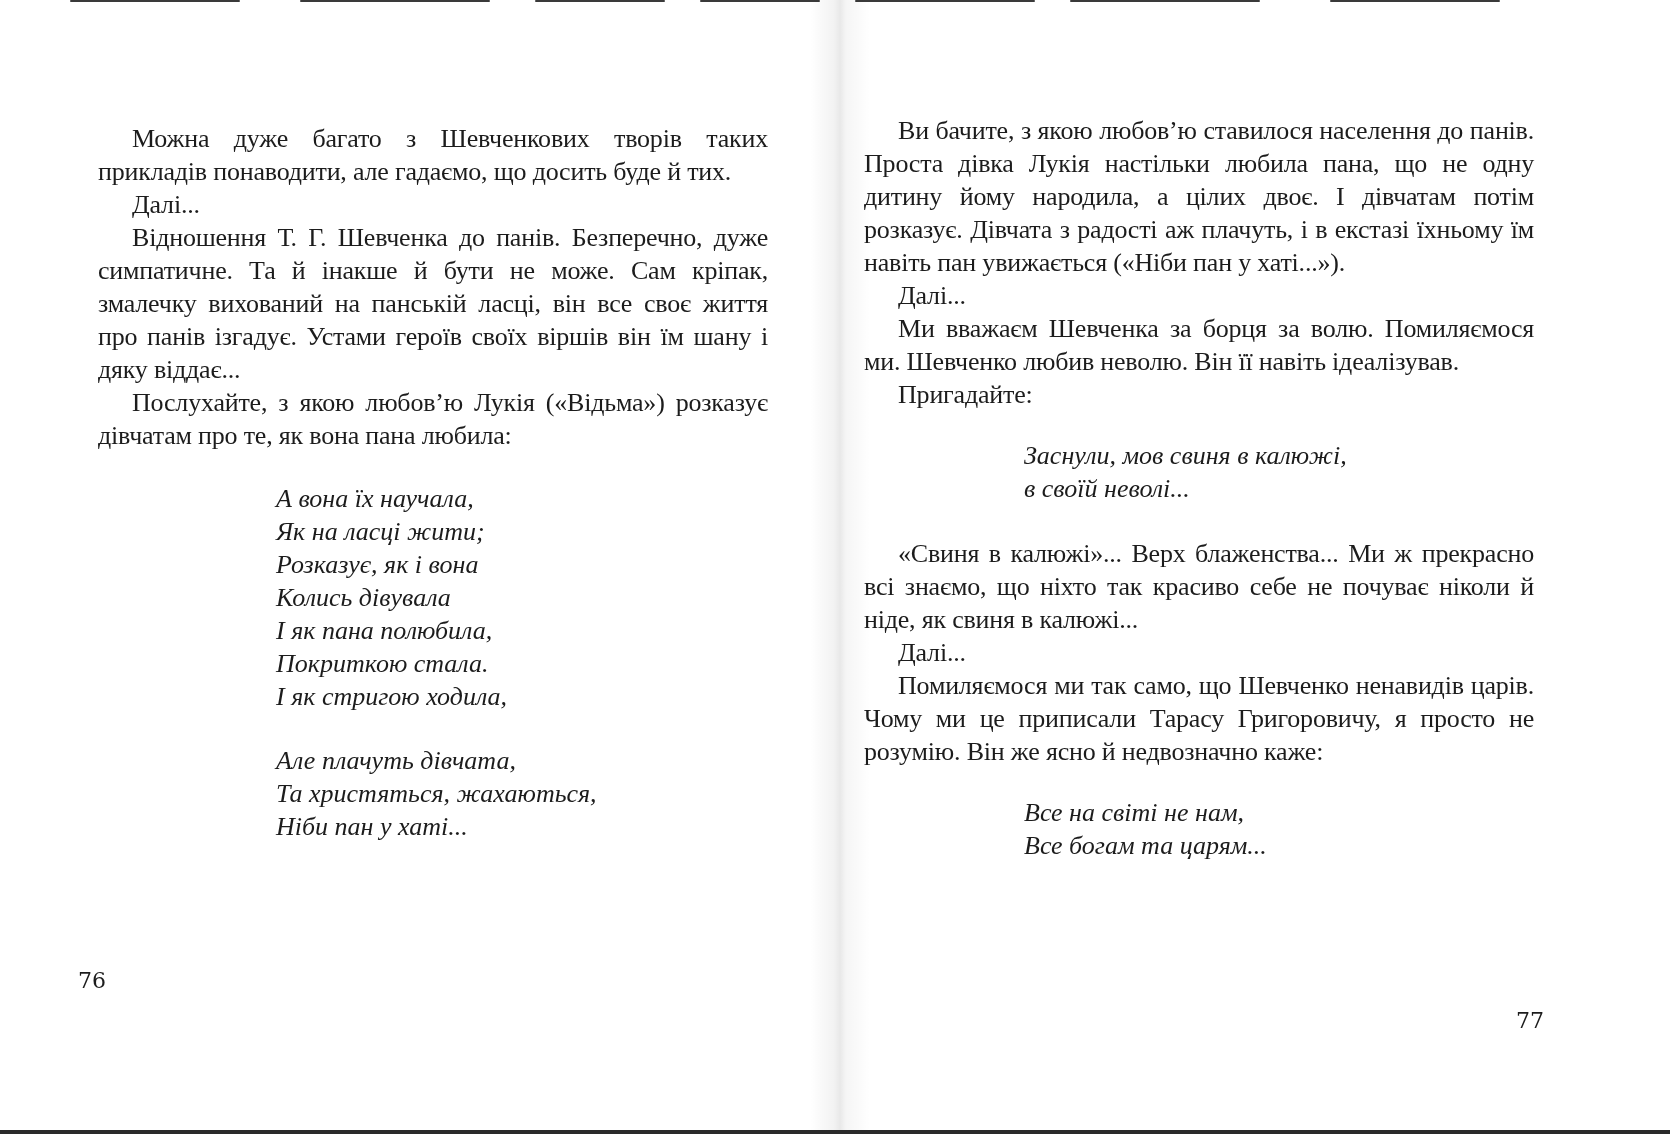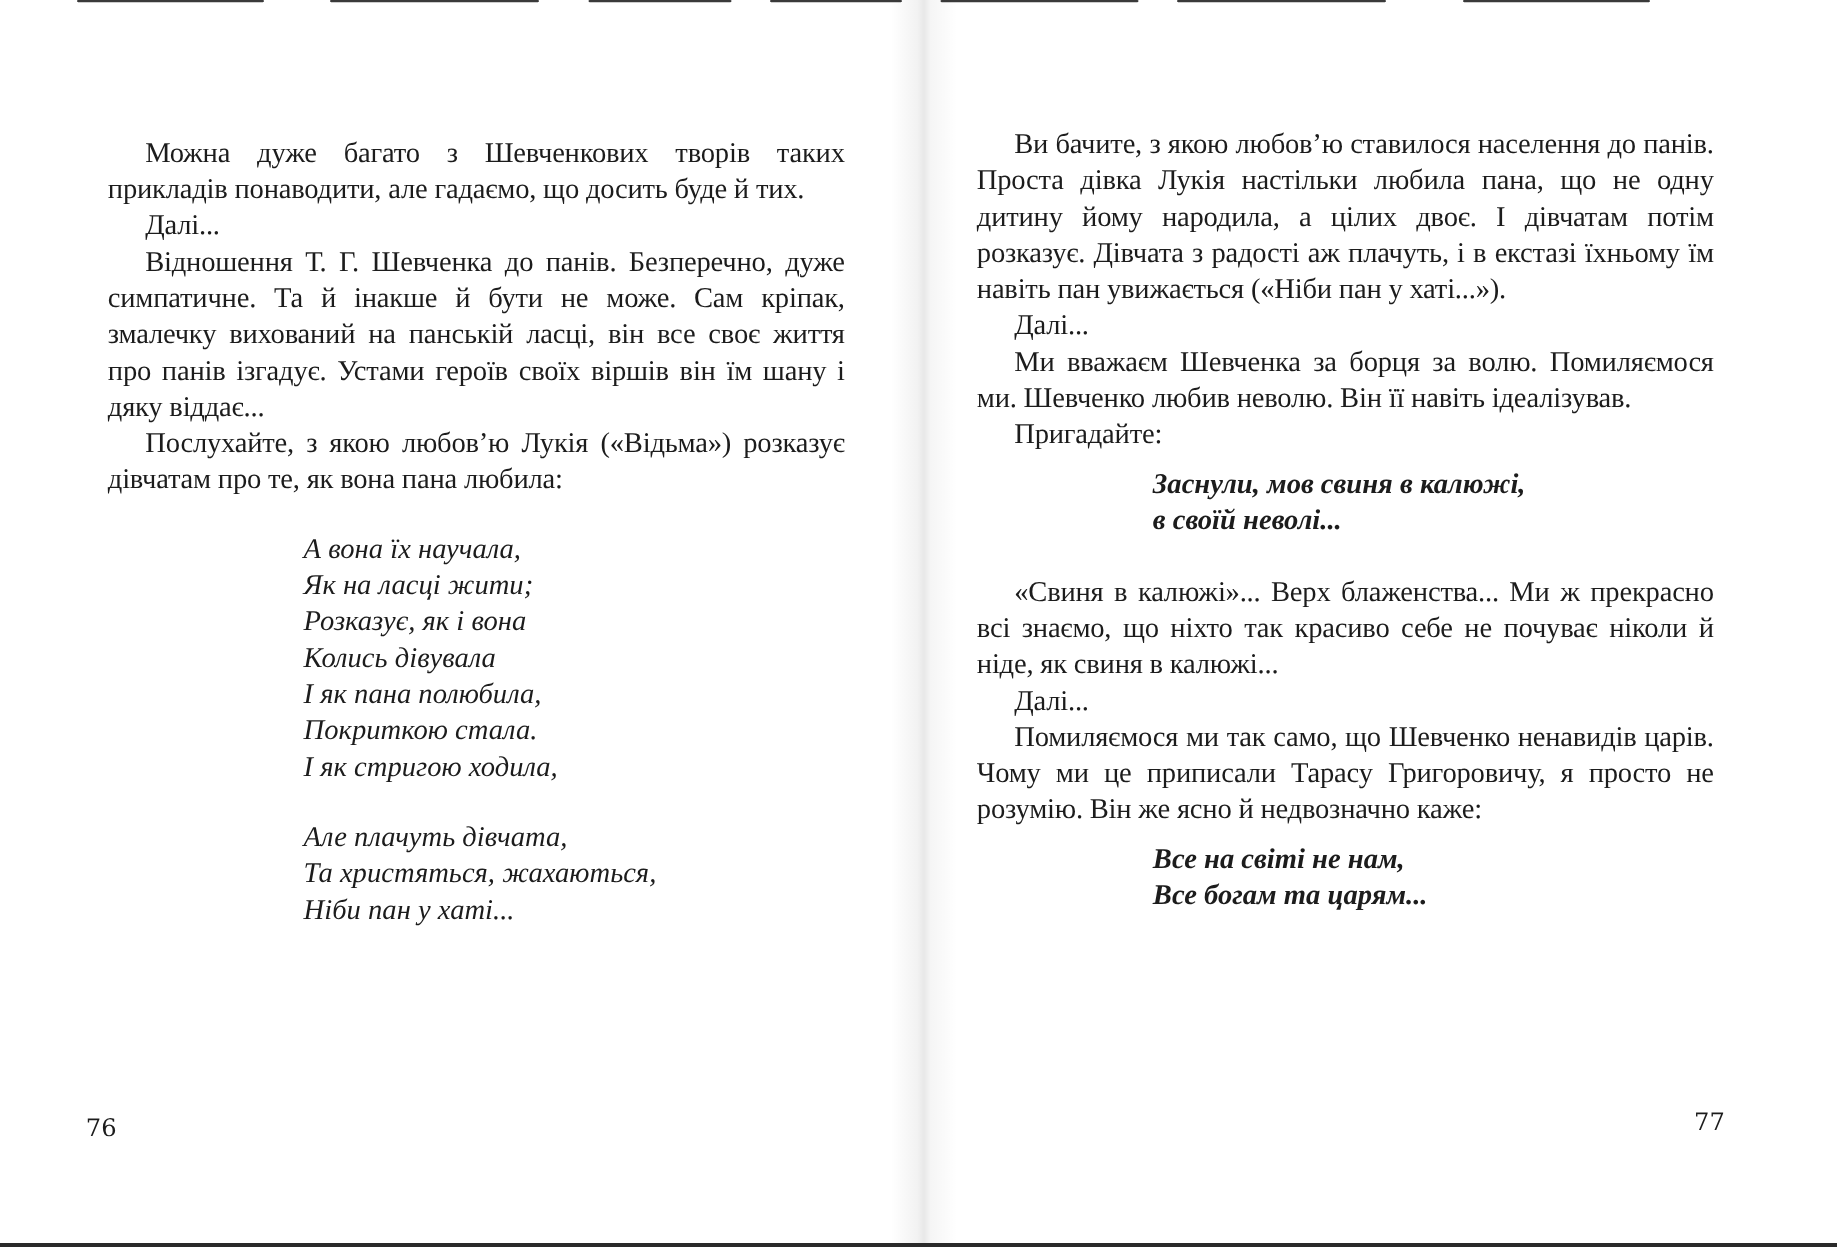--- a/index.html
+++ b/index.html
@@ -11,39 +11,39 @@
   }
   .top-edge { position: absolute; left: 0; top: 0; width: 1670px; height: 3px; }
   .top-edge span { position: absolute; top: 0; height: 2px; background: #3a3a3a; border-radius: 1px; }
   .bottom-edge { position: absolute; left: 0; bottom: 0; width: 1670px; height: 4px; background: #2a2a2a; }
   .gutter {
     position: absolute; left: 810px; top: 0; width: 60px; height: 1130px;
     background: linear-gradient(to right, rgba(0,0,0,0) 0%, rgba(0,0,0,0.05) 40%, rgba(0,0,0,0.09) 50%, rgba(0,0,0,0.04) 60%, rgba(0,0,0,0) 100%);
   }
   .page { position: absolute; top: 0; height: 1130px; }
   .page.left { left: 0; width: 835px; }
-  .page.right { left: 835px; width: 835px; }
+  .page.right { left: 811px; width: 835px; }
   .text-block { position: absolute; }
   .page.left .text-block { left: 98px; top: 122px; width: 670px; }
   .page.right .text-block { left: 53px; top: 114px; width: 670px; }
   .p {
     font-size: 26px; line-height: 33px; margin: 0;
     text-align: justify; text-align-last: left;
     letter-spacing: -0.2px;
   }
   .p.indent { text-indent: 34px; }
   .poem { margin: 30px 0 31px 0; }
   .page.left .poem { padding-left: 178px; }
-  .page.right .poem { padding-left: 160px; margin-top: 12px; margin-bottom: 32px; font-weight: bold; }
+  .page.right .poem { padding-left: 160px; margin-top: 28px; margin-bottom: 32px; }
   .poem .line {
     font-style: italic; font-size: 26px; line-height: 33px; display: block; white-space: nowrap;
   }
   .stanza-gap { height: 31px; }
   .page-number { position: absolute; font-size: 22px; font-family: "DejaVu Serif", serif; }
-  .page.left .page-number { left: 78px; top: 1014px; }
+  .page.left .page-number { left: 78px; top: 968px; }
   .page.right .page-number { left: 705px; top: 1008px; }
 </style>
 </head>
 <body>
 
 <div class="top-edge">
   <span style="left:70px;width:170px"></span>
   <span style="left:300px;width:190px"></span>
   <span style="left:535px;width:130px"></span>
   <span style="left:700px;width:120px"></span>

